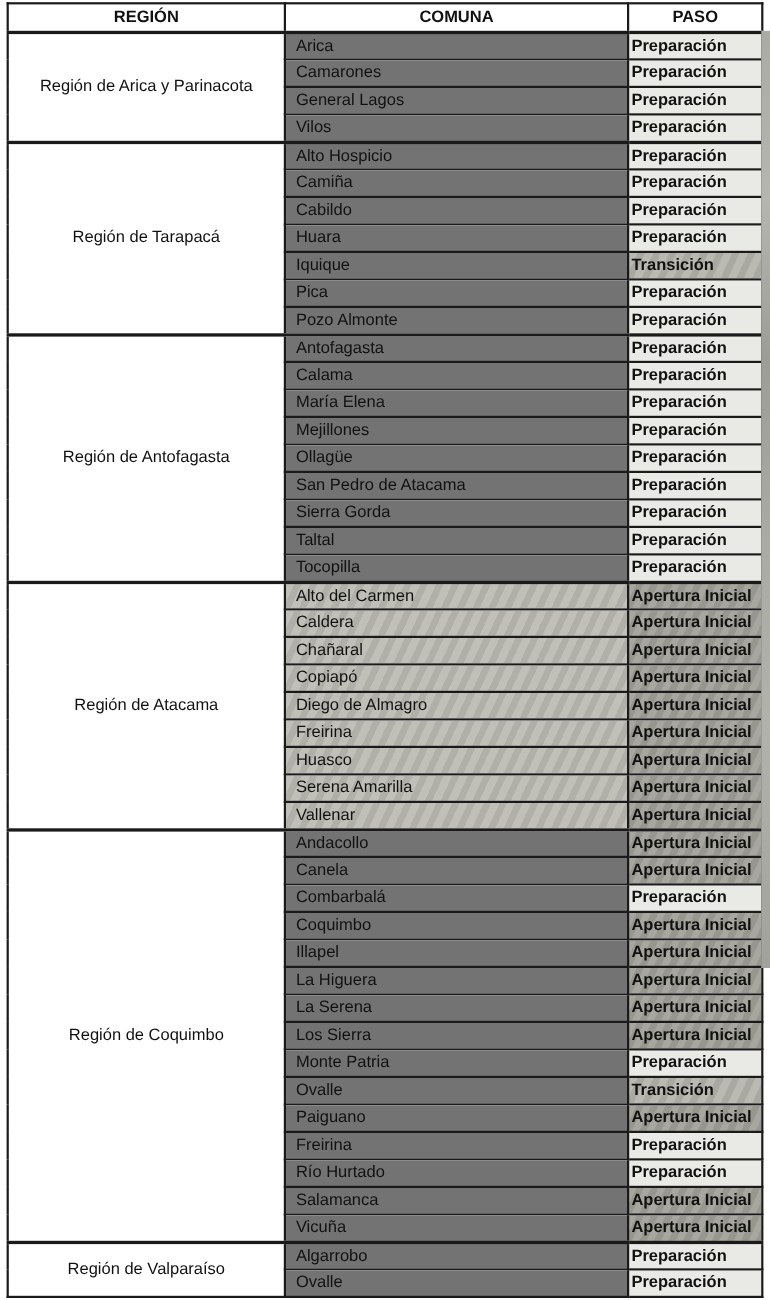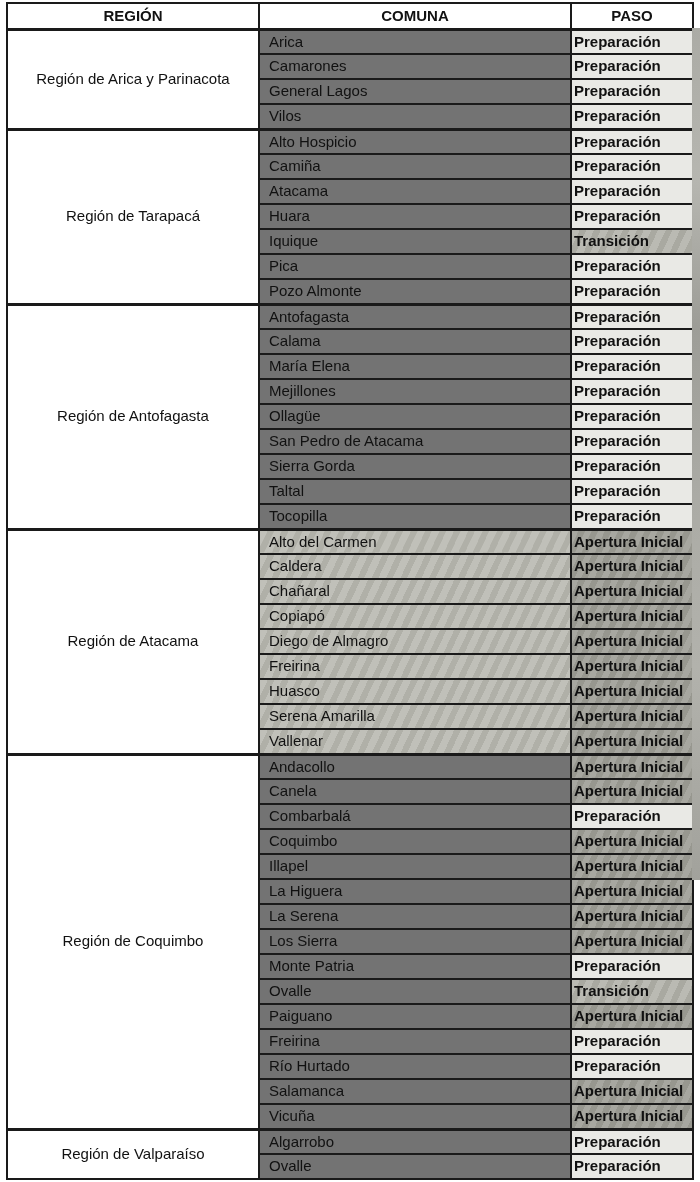--- a/index.html
+++ b/index.html
@@ -98,21 +98,21 @@
         <tr class="group-start">
           <td class="region-cell" rowspan="7">Región de Tarapacá</td>
           <td class="comuna-cell">Alto Hospicio</td>
           <td class="paso-cell paso-preparacion">Preparación</td>
         </tr>
         <tr>
           <td class="comuna-cell">Camiña</td>
           <td class="paso-cell paso-preparacion">Preparación</td>
         </tr>
         <tr>
-          <td class="comuna-cell">Atacama</td>
+          <td class="comuna-cell">Cabildo</td>
           <td class="paso-cell paso-preparacion">Preparación</td>
         </tr>
         <tr>
           <td class="comuna-cell">Huara</td>
           <td class="paso-cell paso-preparacion">Preparación</td>
         </tr>
         <tr>
           <td class="comuna-cell">Iquique</td>
           <td class="paso-cell paso-transicion">Transición</td>
         </tr>

